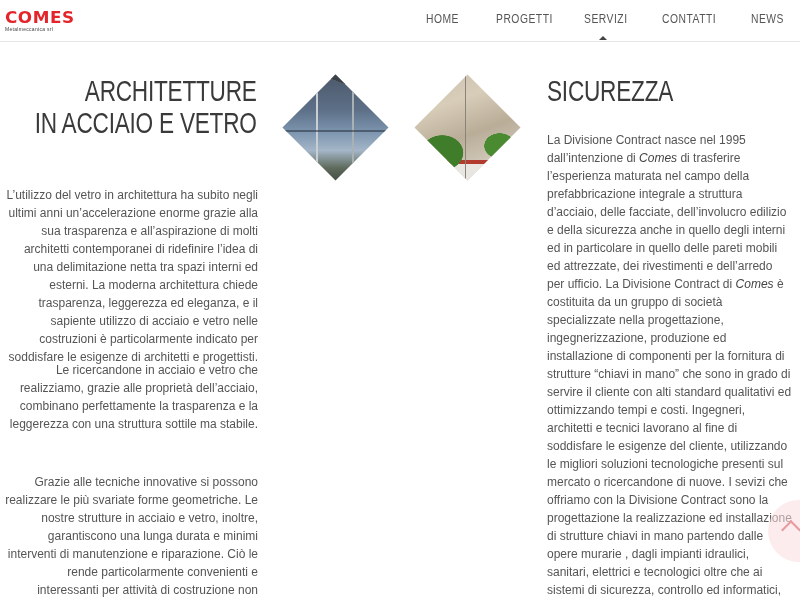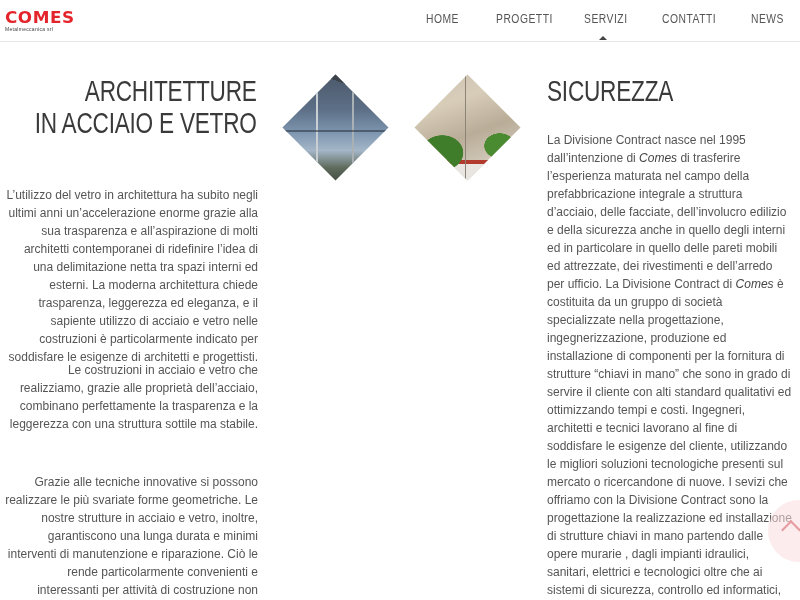--- a/index.html
+++ b/index.html
@@ -121,21 +121,21 @@
 </h1>
 
 <div class="diamond diamond-1 d1">
   <div class="inner"></div>
 </div>
 <div class="diamond diamond-2 d2">
   <div class="inner"></div>
 </div>
 
 <p class="para left-col p1">L’utilizzo del vetro in architettura ha subito negli ultimi anni un’accelerazione enorme grazie alla sua trasparenza e all’aspirazione di molti architetti contemporanei di ridefinire l’idea di una delimitazione netta tra spazi interni ed esterni. La moderna architettura chiede trasparenza, leggerezza ed eleganza, e il sapiente utilizzo di acciaio e vetro nelle costruzioni è particolarmente indicato per soddisfare le esigenze di architetti e progettisti.</p>
-<p class="para left-col p2">Le costruzioni in acciaio e vetro che realizziamo, grazie alle proprietà dell’acciaio, combinano perfettamente la trasparenza e la leggerezza con una struttura sottile ma stabile.</p>
+<p class="para left-col p2">Le ricercandone in acciaio e vetro che realizziamo, grazie alle proprietà dell’acciaio, combinano perfettamente la trasparenza e la leggerezza con una struttura sottile ma stabile.</p>
 <p class="para left-col p3">Grazie alle tecniche innovative si possono realizzare le più svariate forme geometriche. Le nostre strutture in acciaio e vetro, inoltre, garantiscono una lunga durata e minimi interventi di manutenzione e riparazione. Ciò le rende particolarmente convenienti e interessanti per attività di costruzione non convenzionali.</p>
 
 <h2 class="title title-right">SICUREZZA</h2>
 
 <p class="para right-col"><span>La Divisione Contract nasce nel 1995 dall’intenzione di </span><em>Comes</em><span> di trasferire l’esperienza maturata nel campo della prefabbricazione integrale a struttura d’acciaio, delle facciate, dell’involucro edilizio e della sicurezza anche in quello degli interni ed in particolare in quello delle pareti mobili ed attrezzate, dei rivestimenti e dell’arredo per ufficio. La Divisione Contract di </span><em>Comes</em><span> è costituita da un gruppo di società specializzate nella progettazione, ingegnerizzazione, produzione ed installazione di componenti per la fornitura di strutture “chiavi in mano” che sono in grado di servire il cliente con alti standard qualitativi ed ottimizzando tempi e costi. Ingegneri, architetti e tecnici lavorano al fine di soddisfare le esigenze del cliente, utilizzando le migliori soluzioni tecnologiche presenti sul mercato o ricercandone di nuove. I sevizi che offriamo con la Divisione Contract sono la progettazione la realizzazione ed installazione di strutture chiavi in mano partendo dalle opere murarie , dagli impianti idraulici, sanitari, elettrici e tecnologici oltre che ai sistemi di sicurezza, controllo ed informatici, sino ad arrivare alla fornitura di pareti mobili e</span></p>
 
 <div class="scroll-top">
   <span class="chev"></span>
 </div>
 

